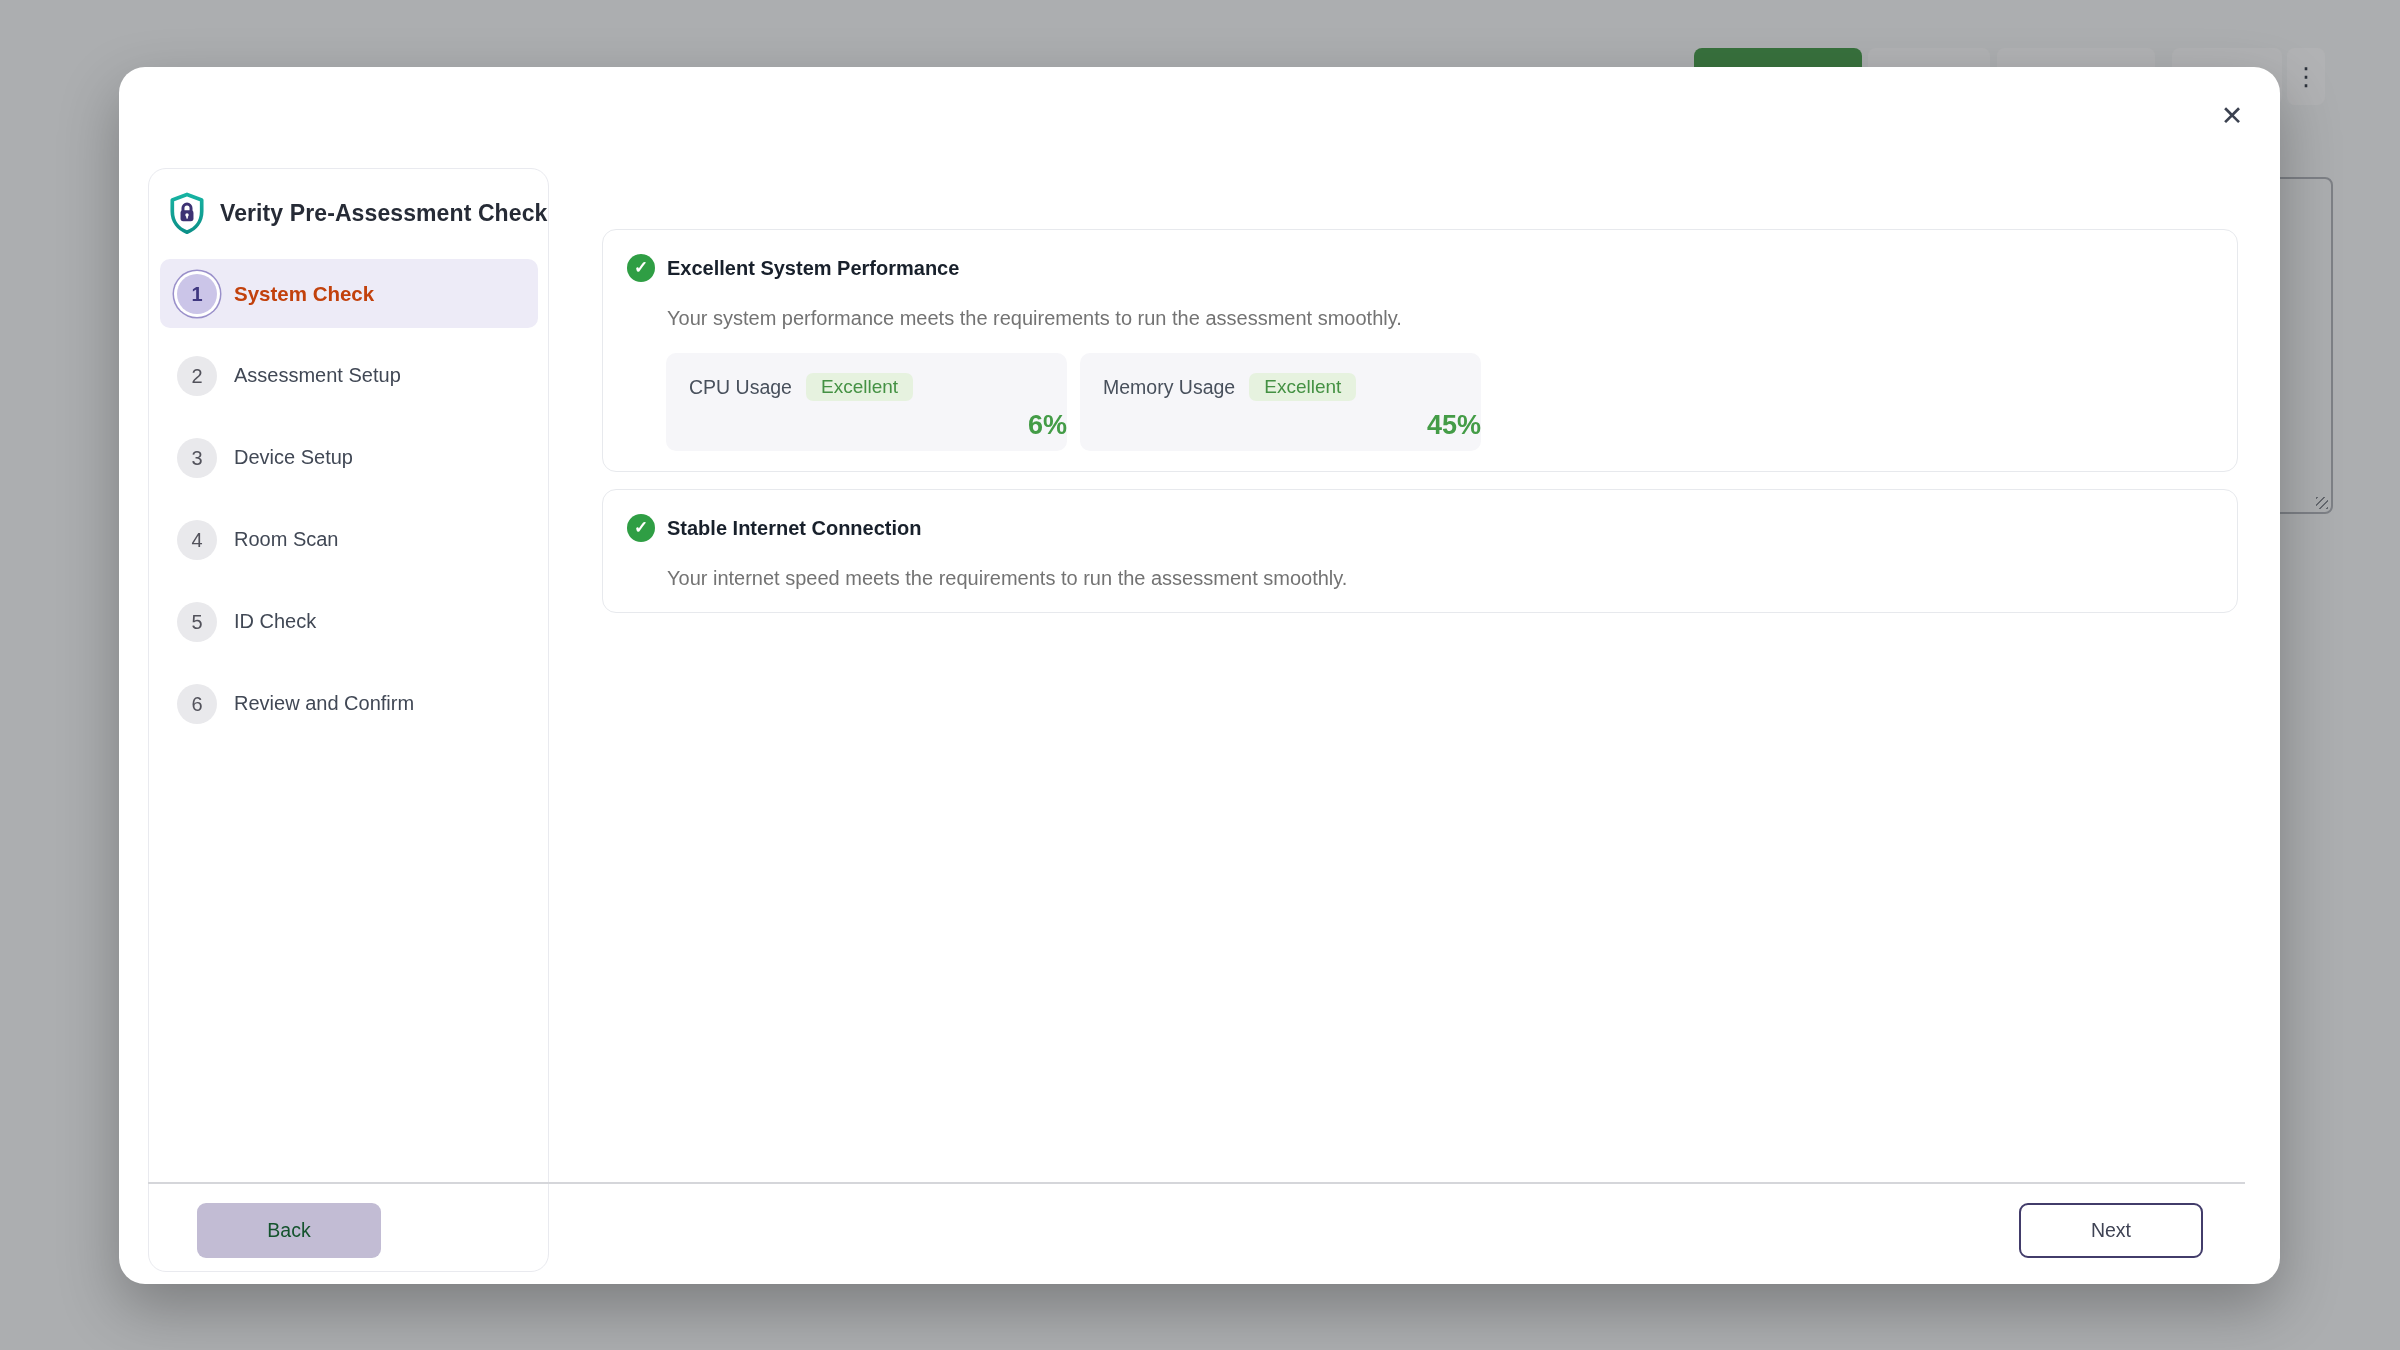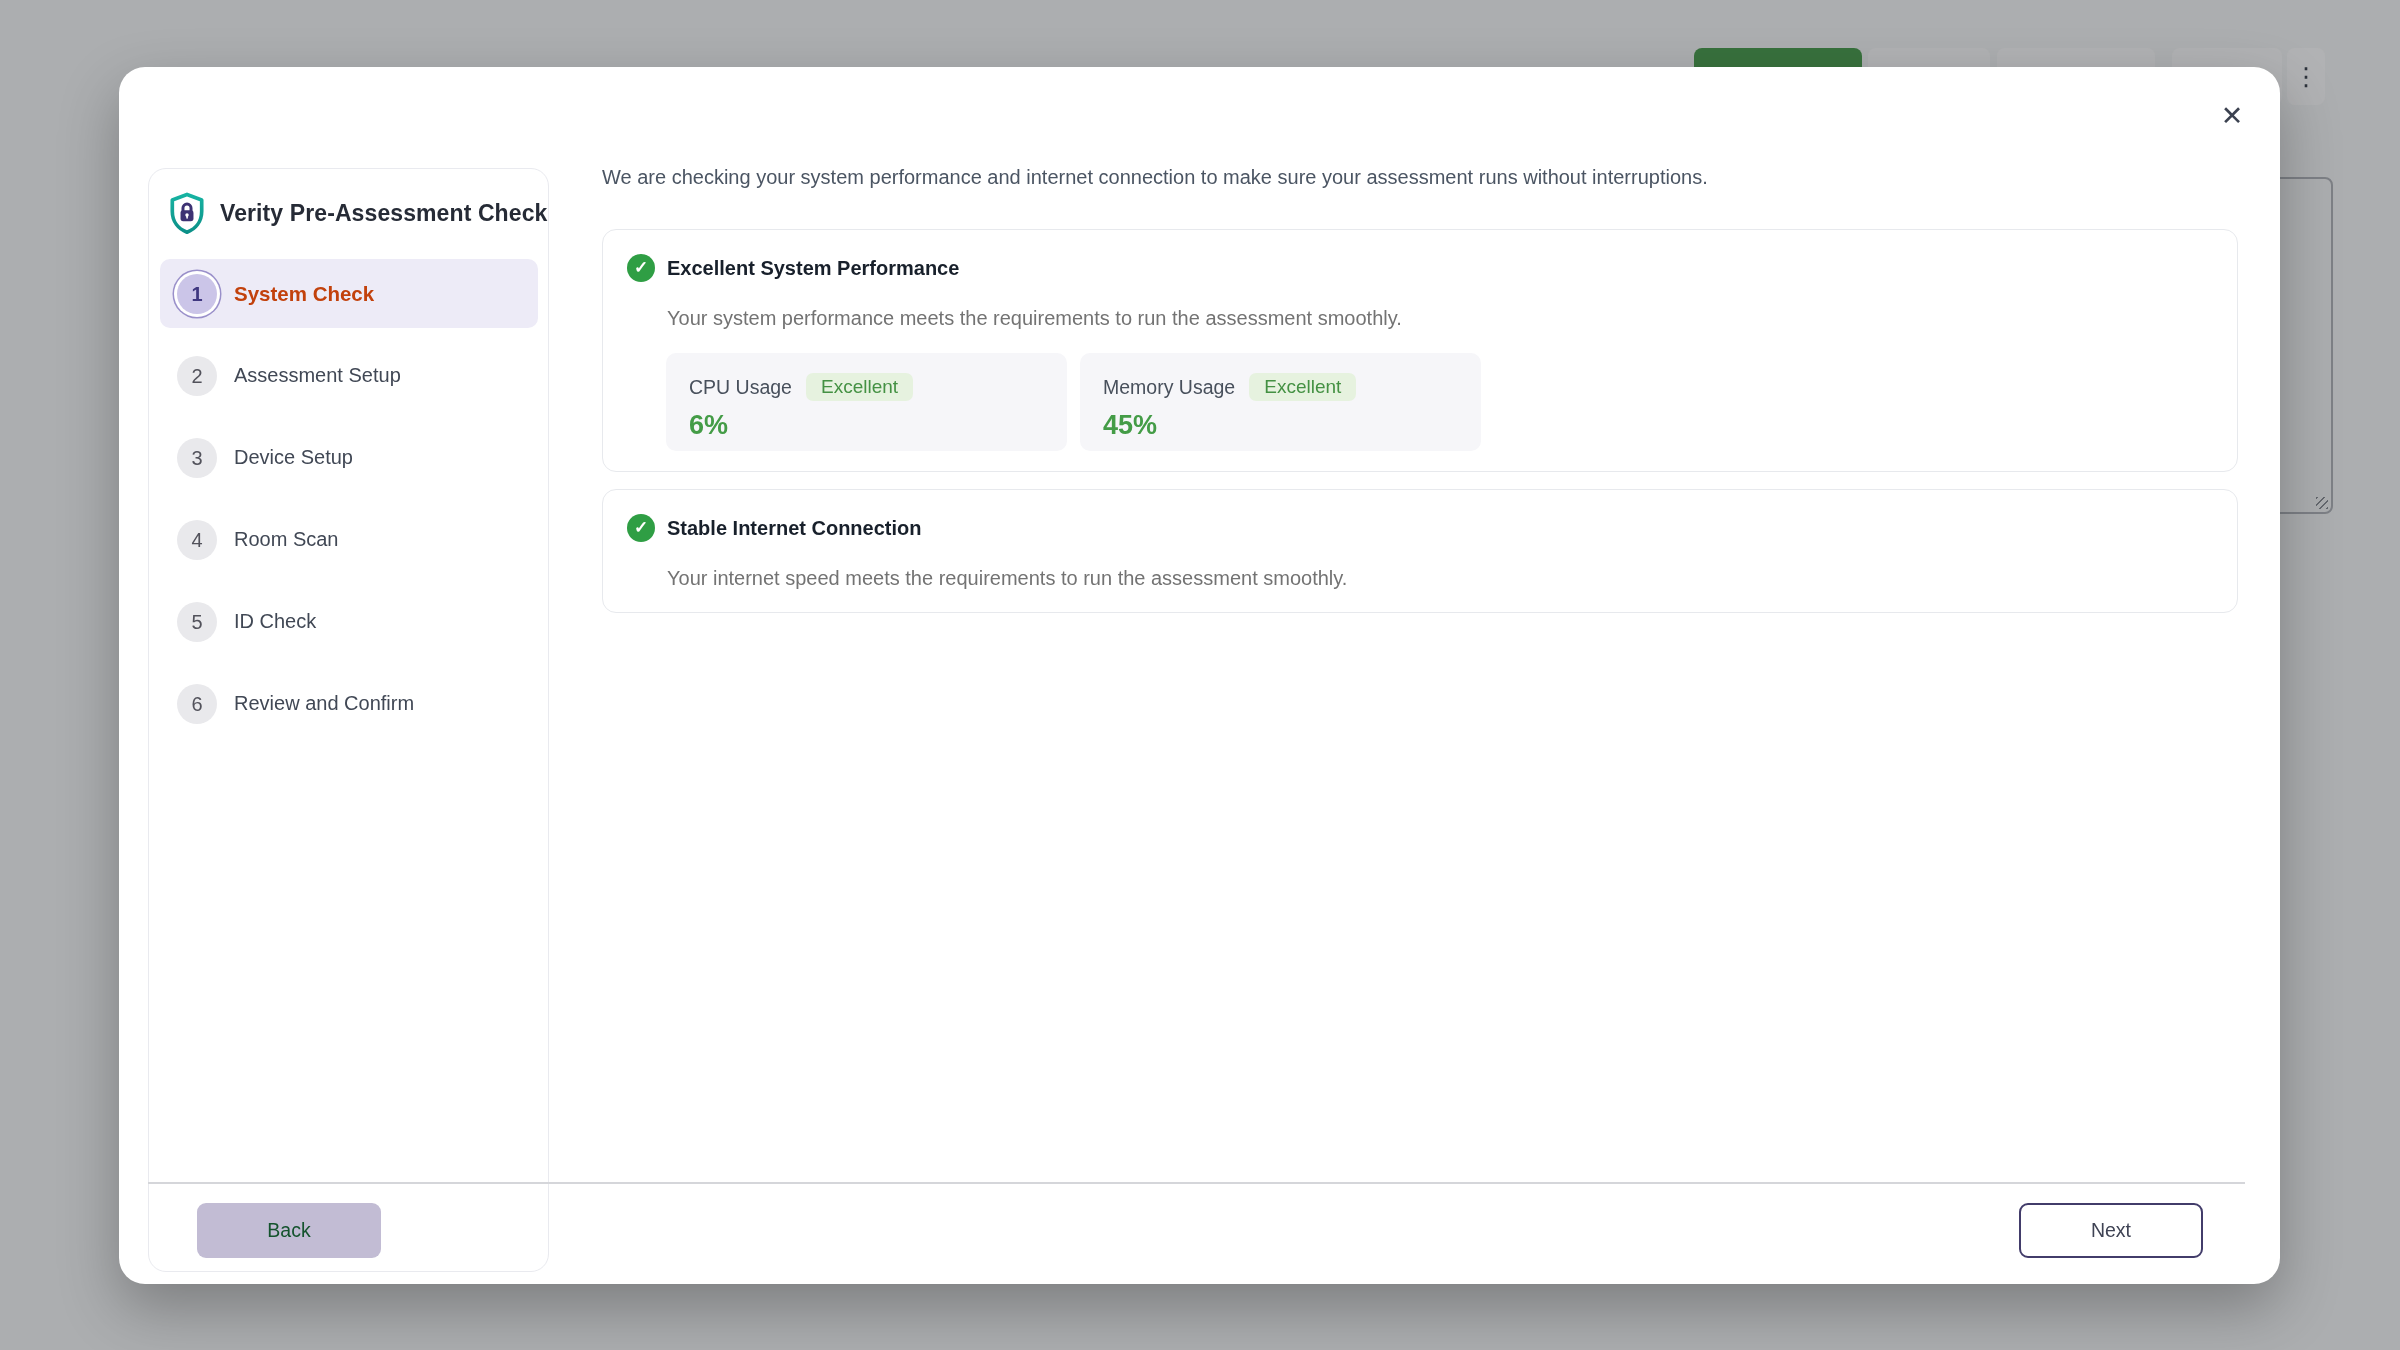--- a/index.html
+++ b/index.html
@@ -49,21 +49,21 @@
   .intro{position:absolute;left:483px;top:99px;margin:0;font-size:20px;color:#4b5563;white-space:nowrap;}
   .check-card{position:absolute;left:483px;width:1636px;background:#ffffff;border:1.5px solid #e7e9ed;
               border-radius:14px;box-sizing:border-box;}
   .chk{position:absolute;left:24px;top:24px;width:28px;height:28px;border-radius:50%;background:#2f9e44;
        color:#ffffff;font-size:17px;font-weight:700;line-height:28px;text-align:center;}
   .check-card h2{position:absolute;left:64px;top:27px;margin:0;font-size:20px;font-weight:700;
        color:#18202b;white-space:nowrap;}
   .check-card .desc{position:absolute;left:64px;top:77px;margin:0;font-size:20px;color:#737373;white-space:nowrap;}
   .stats{position:absolute;left:63px;top:123px;display:flex;gap:13px;}
   .stat{width:401px;height:98px;background:#f6f6f9;border-radius:10px;box-sizing:border-box;
-        padding:20px 0 0 23px;}
+        padding:20px 0 0 23px;text-align:right;}
   .srow{display:flex;align-items:center;gap:14px;}
   .slabel{font-size:19.5px;color:#48505c;font-weight:500;}
   .badge{background:#e6f2df;color:#449143;font-size:19px;font-weight:500;padding:3px 15px;
          border-radius:7px;}
   .sval{margin-top:9px;font-size:27px;font-weight:700;color:#449c47;}
 
   
   .divider{position:absolute;left:29px;top:1115px;width:2097px;height:1.5px;background:#d5d6da;}
   .back,.next{position:absolute;top:1136px;width:184px;height:55px;border-radius:9px;font-size:19.5px;
         cursor:pointer;font-family:"Liberation Sans", sans-serif;}
@@ -134,21 +134,20 @@
           <span class="num">5</span>
           <span class="lbl">ID Check</span>
         </li>
         <li class="step" style="top:501px">
           <span class="num">6</span>
           <span class="lbl">Review and Confirm</span>
         </li>
       </ul>
     </aside>
 
-    <p class="intro">We are checking your system performance and internet connection to make sure your assessment runs without interruptions.</p>
 
     <section class="check-card" style="top:162px;height:243px">
       <span class="chk">✓</span>
       <h2>Excellent System Performance</h2>
       <p class="desc">Your system performance meets the requirements to run the assessment smoothly.</p>
       <div class="stats">
         <div class="stat">
           <div class="srow">
             <span class="slabel">CPU Usage</span>
             <span class="badge">Excellent</span>

